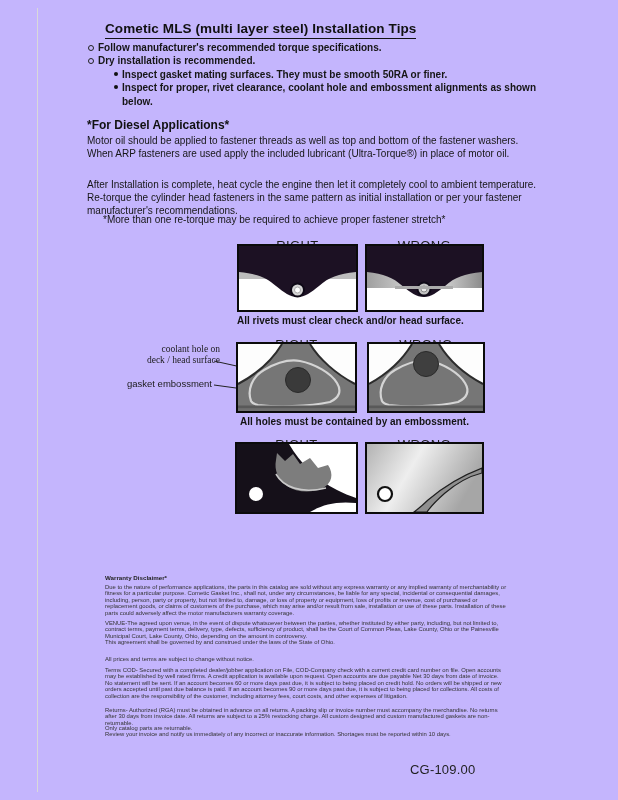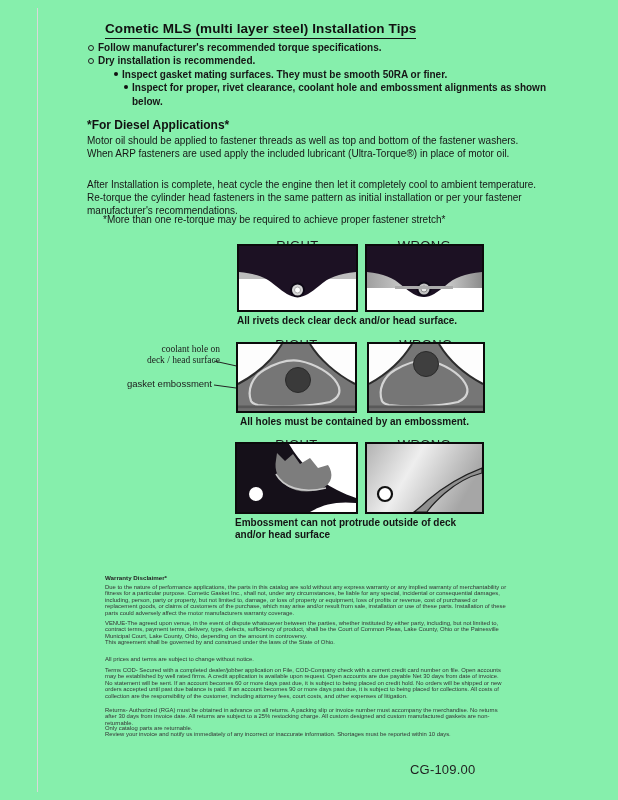--- a/index.html
+++ b/index.html
@@ -1,16 +1,16 @@
 <!DOCTYPE html>
 <html><head>
 <meta charset="utf-8">
 <style>
   html,body{margin:0;padding:0;background:#ffffff;}
-  .page{position:relative;width:618px;height:800px;background:#86efac;overflow:hidden;
+  .page{position:relative;width:618px;height:800px;background:#c4b5fd;overflow:hidden;
         font-family:"Liberation Sans","DejaVu Sans",sans-serif;color:#1a1a1a;}
   .abs{position:absolute;}
   .fold-line{width:1px;background:#d9d9d9;}
   .title{font-size:13.5px;font-weight:bold;letter-spacing:0.1px;color:#111;
          border-bottom:1.6px solid #111;padding-bottom:2px;display:inline-block;}
   .body-text{font-size:10px;line-height:13.4px;color:#161616;}
   .bullet-row{display:flex;align-items:flex-start;font-weight:bold;}
   .b-marker{width:4px;height:4px;border:1px solid #222;border-radius:50%;margin:4px 4px 0 0;flex:none;}
   .sb-marker{width:4px;height:4px;background:#111;border-radius:50%;margin:4px 4px 0 0;flex:none;}
   .section-head{font-size:12px;font-weight:bold;color:#111;}
@@ -41,21 +41,21 @@
       <span>Follow manufacturer's recommended torque specifications.</span>
     </div>
     <div class="bullet-row">
       <span class="b-marker"></span>
       <span>Dry installation is recommended.</span>
     </div>
     <div class="bullet-row" style="margin-left:26px;">
       <span class="sb-marker"></span>
       <span>Inspect gasket mating surfaces.  They must be smooth 50RA or finer.</span>
     </div>
-    <div class="bullet-row" style="margin-left:36px;">
+    <div class="bullet-row" style="margin-left:26px;">
       <span class="sb-marker"></span>
       <span>Inspect for proper, rivet clearance, coolant hole and embossment alignments as shown below.</span>
     </div>
   </div>
 
   <div class="abs para" style="left:87px;top:134px;">Motor oil should be applied to fastener threads as well as top and bottom of the fastener washers. When ARP fasteners are used apply the included lubricant (Ultra-Torque®) in place of motor oil.</div>
   <div class="abs section-head" style="left:87px;top:118px;">*For Diesel Applications*</div>
   <div class="abs para" style="left:87px;top:178px;">After Installation is complete, heat cycle the engine then let it completely cool to ambient temperature. Re-torque the cylinder head fasteners in the same pattern as initial installation or per your fastener manufacturer's recommendations.</div>
   <div class="abs para" style="left:87px;top:213px;margin-left:16px;">*More than one re-torque may be required to achieve proper fastener stretch*</div>
 
@@ -79,21 +79,21 @@
             <stop offset="1" stop-color="#8c8c8c"></stop>
         </linearGradient>
       </defs>
       <rect x="0" y="24" width="115" height="18" fill="url(#deckg)"></rect>
       <path d="M0,0 H115 V26 C97,28 88,31 78,40 C70,46.5 64,51 57,51 C49.5,51 43.5,46.5 35.5,40 C25.5,31 17,28 0,26 Z" fill="#1c1123"></path>
       <circle cx="57" cy="43" r="6.5" fill="#c2c2c2" stroke="#0e0916" stroke-width="2"></circle>
       <circle cx="57" cy="43" r="3" fill="#e9e9e9" stroke="#777777" stroke-width="0.8"></circle>
       <path d="M28,41.5 L86,41.5" stroke="#ababab" stroke-width="3"></path>
     </svg>
   </div>
-  <div class="abs caption" style="left:237px;top:315px;">All rivets deck clear deck and/or head surface.</div>
+  <div class="abs caption" style="left:237px;top:315px;">All rivets must clear check and/or head surface.</div>
 
   <div class="abs rw-label" style="left:236px;top:329px;width:121px;">RIGHT</div>
   <div class="abs rw-label" style="left:367px;top:329px;width:118px;">WRONG</div>
 
   <div class="abs pointer-label" style="left:108px;top:344px;width:112px;font-family:Liberation Serif, serif;">
     <div>coolant hole on</div>
     <div>deck / head surface</div>
   </div>
   <div class="abs pointer-label" style="left:100px;top:379px;width:112px;">gasket embossment</div>
 
@@ -149,24 +149,20 @@
           <stop offset="0" stop-color="#b3b3b3"></stop>
             <stop offset="0.45" stop-color="#eeeeee"></stop>
             <stop offset="1" stop-color="#a6a6a6"></stop>
         </linearGradient>
       </defs>
       <rect x="0" y="0" width="115" height="68" fill="url(#bandg)"></rect>
       <path d="M115,24 C94,32 76,43 61,56 C56,61 51,65 47,68 L60,68 C64,62 70,56 78,49 C91,38 103,32 115,29 Z" fill="#8f8f8f" stroke="#1f1f1f" stroke-width="1.2"></path>
       <circle cx="18" cy="50" r="7" fill="#ffffff" stroke="#111111" stroke-width="2.2"></circle>
     </svg>
   </div>
-  <div class="abs caption" style="left:235px;top:517px;width:260px;">
-    <div>Embossment can not protrude outside of deck</div>
-    <div>and/or head surface</div>
-  </div>
 
   <div class="abs legal legal-head" style="left:105px;top:575px;">Warranty Disclaimer*</div>
   <div class="abs legal" style="left:105px;top:584px;">Due to the nature of performance applications, the parts in this catalog are sold without any express warranty or any implied warranty of merchantability or fitness for a particular purpose.  Cometic Gasket Inc., shall not, under any circumstances, be liable for any special, incidental or consequential damages, including, person, party or property, but not limited to, damage, or loss of property or equipment, loss of profits or revenue, cost of purchased or replacement goods, or claims of customers of the purchase, which may arise and/or result from sale, installation or use of these parts.  Installation of these parts could adversely affect the motor manufacturers warranty coverage.</div>
   <div class="abs legal" style="left:105px;top:620px;">
     <div>VENUE-The agreed upon venue, in the event of dispute whatsoever between the parties, whether instituted by either party, including, but not limited to, contract terms, payment terms, delivery, type, defects, sufficiency of product, shall be the Court of Common Pleas, Lake County, Ohio or the Painesville Municipal Court, Lake County, Ohio, depending on the amount in controversy.</div>
     <div>This agreement shall be governed by and construed under the laws of the State of Ohio.</div>
   </div>
   <div class="abs legal" style="left:105px;top:656px;">All prices and terms are subject to change without notice.</div>
   <div class="abs legal" style="left:105px;top:667px;">Terms COD- Secured with a completed dealer/jobber application on File, COD-Company check with a current credit card number on file.  Open accounts may be established by well rated firms.  A credit application is available upon request.  Open accounts are due payable Net 30 days from date of invoice.  No statement will be sent.  If an account becomes 60 or more days past due, it is subject to being placed on credit hold.  No orders will be shipped or new orders accepted until past due balance is paid.  If an account becomes 90 or more days past due, it is subject to being placed for collections.  All costs of collection are the responsibility of the customer, including attorney fees, court costs, and other expenses of litigation.</div>
   <div class="abs legal" style="left:105px;top:707px;">Returns- Authorized (RGA) must be obtained in advance on all returns.  A packing slip or invoice number must accompany the merchandise.  No returns after 30 days from invoice date.  All returns are subject to a 25% restocking charge.  All custom designed and custom manufactured gaskets are non-returnable.</div>

